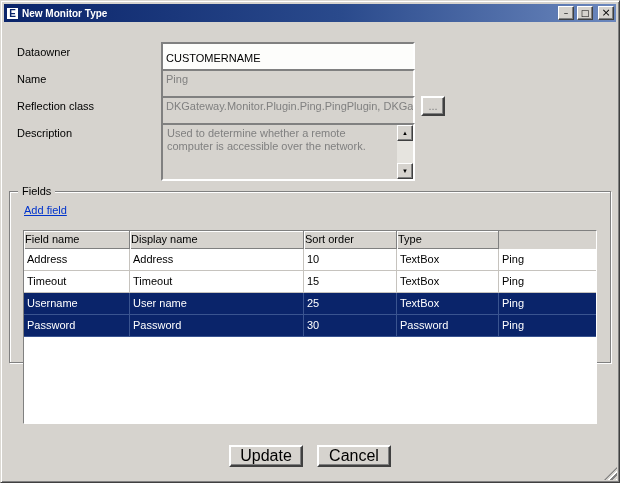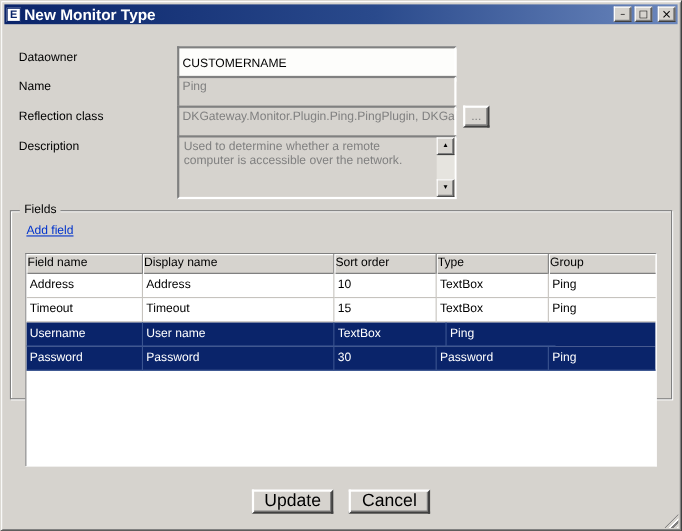--- a/index.html
+++ b/index.html
@@ -19,21 +19,21 @@
   .titlebar {
     position: absolute; left: 3px; top: 3px; right: 3px; height: 18px;
     background: linear-gradient(90deg, #0a246a 0%, #2a4a8c 55%, #6b87bd 100%);
     display: flex; align-items: center; padding: 0 2px; gap: 3px;
   }
   .title-icon {
     width: 13px; height: 13px; background: #fff; border: 1px solid #0a246a;
     color: #0a246a; font-weight: bold; font-size: 10px; line-height: 11px;
     text-align: center; flex: 0 0 auto;
   }
-  .title-text { color: #fff; font-weight: bold; font-size: 14px; flex: 1 1 auto;
+  .title-text { color: #fff; font-weight: bold; font-size: 10px; flex: 1 1 auto;
     white-space: nowrap; overflow: hidden; }
   .win-btn {
     width: 16px; height: 14px; background: #d6d3ce;
     border-top: 1px solid #fff; border-left: 1px solid #fff;
     border-right: 1px solid #404040; border-bottom: 1px solid #404040;
     box-shadow: inset -1px -1px 0 #808080;
     font-size: 9px; line-height: 12px; text-align: center; color: #000;
     flex: 0 0 auto; cursor: default; font-family: "DejaVu Sans", sans-serif;
   }
   .win-btn.close { margin-left: 2px; font-size: 11px; line-height: 11px; }
@@ -178,21 +178,20 @@
   <div class="groupbox">
     <div class="groupbox-legend">Fields</div>
     <a class="add-link">Add field</a>
 
     <div class="grid">
       <div class="grid-header">
         <div class="gh-cell c0">Field name</div>
         <div class="gh-cell c1">Display name</div>
         <div class="gh-cell c2">Sort order</div>
         <div class="gh-cell c3">Type</div>
-        <div class="gh-cell c4">Group</div>
       </div>
 
       <div class="grid-row">
         <div class="gr-cell c0">Address</div>
         <div class="gr-cell c1">Address</div>
         <div class="gr-cell c2">10</div>
         <div class="gr-cell c3">TextBox</div>
         <div class="gr-cell c4">Ping</div>
       </div>
 
@@ -200,20 +199,21 @@
         <div class="gr-cell c0">Timeout</div>
         <div class="gr-cell c1">Timeout</div>
         <div class="gr-cell c2">15</div>
         <div class="gr-cell c3">TextBox</div>
         <div class="gr-cell c4">Ping</div>
       </div>
 
       <div class="grid-row selected">
         <div class="gr-cell c0">Username</div>
         <div class="gr-cell c1">User name</div>
+        <div class="gr-cell c2">25</div>
         <div class="gr-cell c3">TextBox</div>
         <div class="gr-cell c4">Ping</div>
       </div>
 
       <div class="grid-row selected">
         <div class="gr-cell c0">Password</div>
         <div class="gr-cell c1">Password</div>
         <div class="gr-cell c2">30</div>
         <div class="gr-cell c3">Password</div>
         <div class="gr-cell c4">Ping</div>

